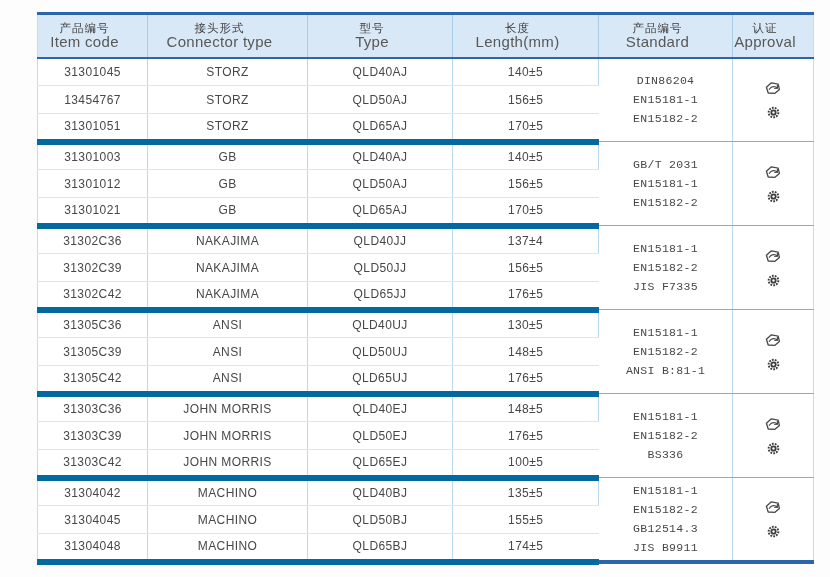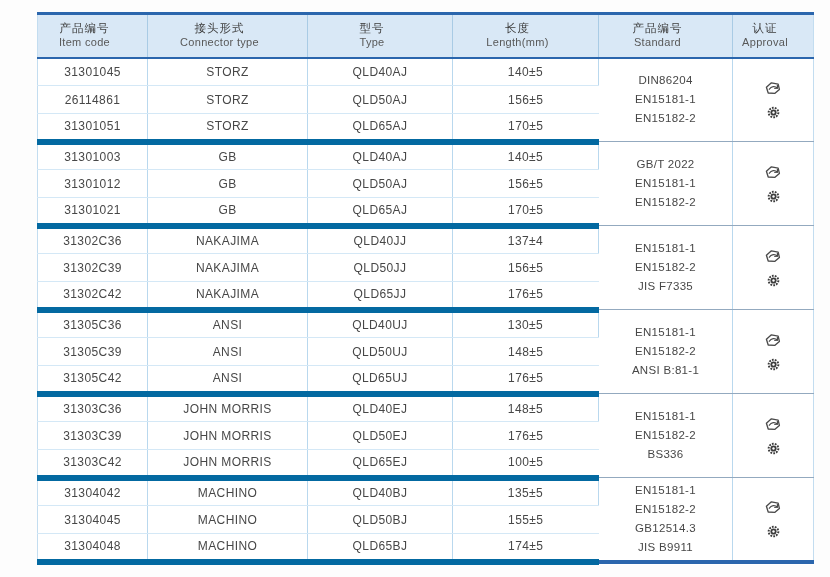--- a/index.html
+++ b/index.html
@@ -40,21 +40,21 @@
   thead th:last-child { border-right: none; }
   .hd-zh {
     display: block;
     font-size: 11.5px;
     color: #3d3d3d;
     letter-spacing: 1px;
     line-height: 15px;
   }
   .hd-en {
     display: block;
-    font-size: 11px;
+    font-size: 15px;
     color: #585858;
     letter-spacing: 0.3px;
     line-height: 12px;
   }
   tbody td {
     height: 28px;
     text-align: center;
     vertical-align: middle;
     font-size: 12px;
     letter-spacing: 0.4px;
@@ -65,20 +65,21 @@
   }
   tbody td:last-child { border-right: none; }
   tbody tr.group-end td { border-bottom: 6px solid #0369a1; }
   td.standards-cell, td.approval-cell {
     border-bottom: 1px solid #93a9bf;
   }
   td.standards-cell div {
     line-height: 19px;
     font-size: 11.5px;
     letter-spacing: 0.3px;
+    font-family: Liberation Mono, monospace;
   }
   td.approval-cell .icon {
     display: block;
     width: 18px;
     margin: 0 auto;
     line-height: 0;
   }
   td.approval-cell .icon + .icon { margin-top: 9px; }
 </style>
 </head>
@@ -140,38 +141,38 @@
                 <path d="M14.9 5.6 L15.1 9.2 L11.4 9.6" fill="none" stroke="#4a4a4a" stroke-width="1.3" stroke-linejoin="round"></path>
               </svg></span>
             <span class="icon"><svg viewBox="0 0 20 20" width="15" height="15">
                 <circle cx="10" cy="10" r="6.4" fill="none" stroke="#3c3c3c" stroke-width="2.7" stroke-dasharray="2.3 1.6"></circle>
                 <circle cx="10" cy="10" r="4.1" fill="#3c3c3c"></circle>
                 <circle cx="10" cy="10" r="1.6" fill="#ffffff"></circle>
               </svg></span>
           </td>
         </tr>
         <tr>
-          <td>26114861</td>
+          <td>13454767</td>
           <td>STORZ</td>
           <td>QLD50AJ</td>
           <td>156±5</td>
         </tr>
         <tr class="group-end">
           <td>31301051</td>
           <td>STORZ</td>
           <td>QLD65AJ</td>
           <td>170±5</td>
         </tr>
         <tr>
           <td>31301003</td>
           <td>GB</td>
           <td>QLD40AJ</td>
           <td>140±5</td>
           <td rowspan="3" class="standards-cell">
-            <div>GB/T 2022</div>
+            <div>GB/T 2031</div>
             <div>EN15181-1</div>
             <div>EN15182-2</div>
           </td>
           <td rowspan="3" class="approval-cell">
             <span class="icon"><svg viewBox="0 0 20 18" width="18" height="16">
                 <path d="M4.6 14.6 L2.6 8.2 L8.2 3.2 L15.8 4.6 L17.2 10.6 L12.2 15 Z" fill="none" stroke="#4a4a4a" stroke-width="1.5" stroke-linejoin="round"></path>
                 <path d="M5.8 10.4 C8 6.8 12.4 6.4 14.8 9" fill="none" stroke="#4a4a4a" stroke-width="1.4" stroke-linecap="round"></path>
                 <path d="M14.9 5.6 L15.1 9.2 L11.4 9.6" fill="none" stroke="#4a4a4a" stroke-width="1.3" stroke-linejoin="round"></path>
               </svg></span>
             <span class="icon"><svg viewBox="0 0 20 20" width="15" height="15">

